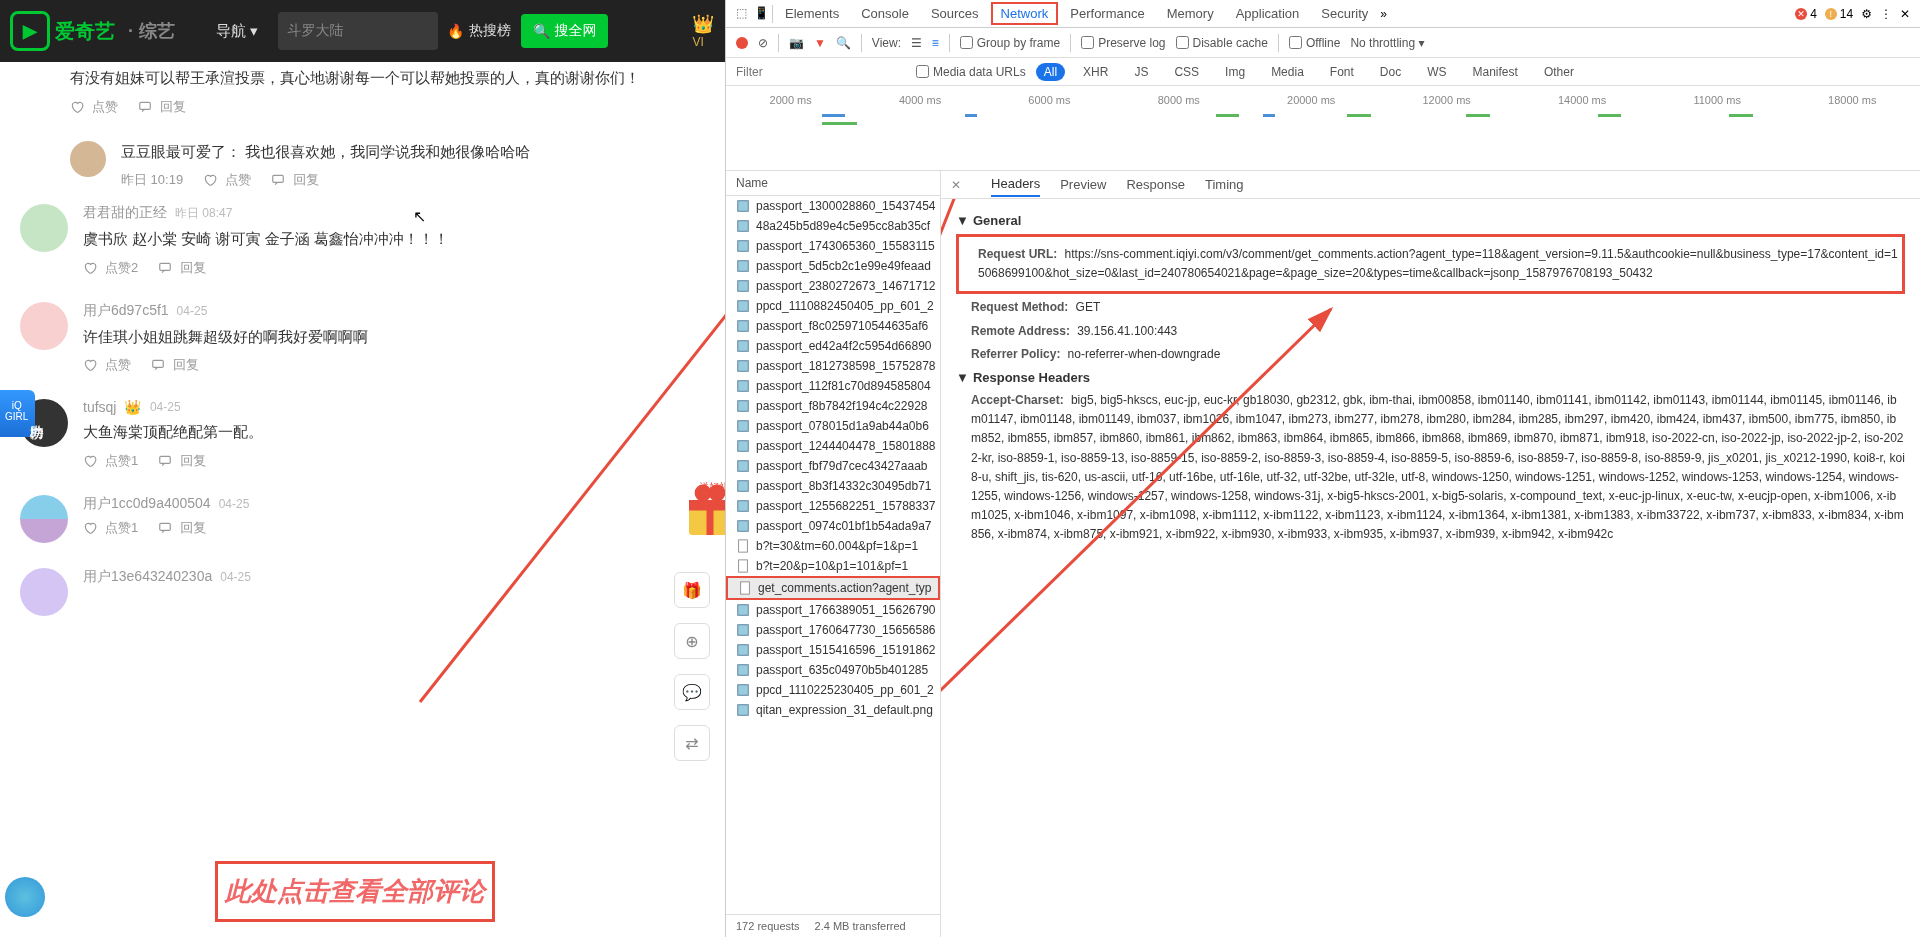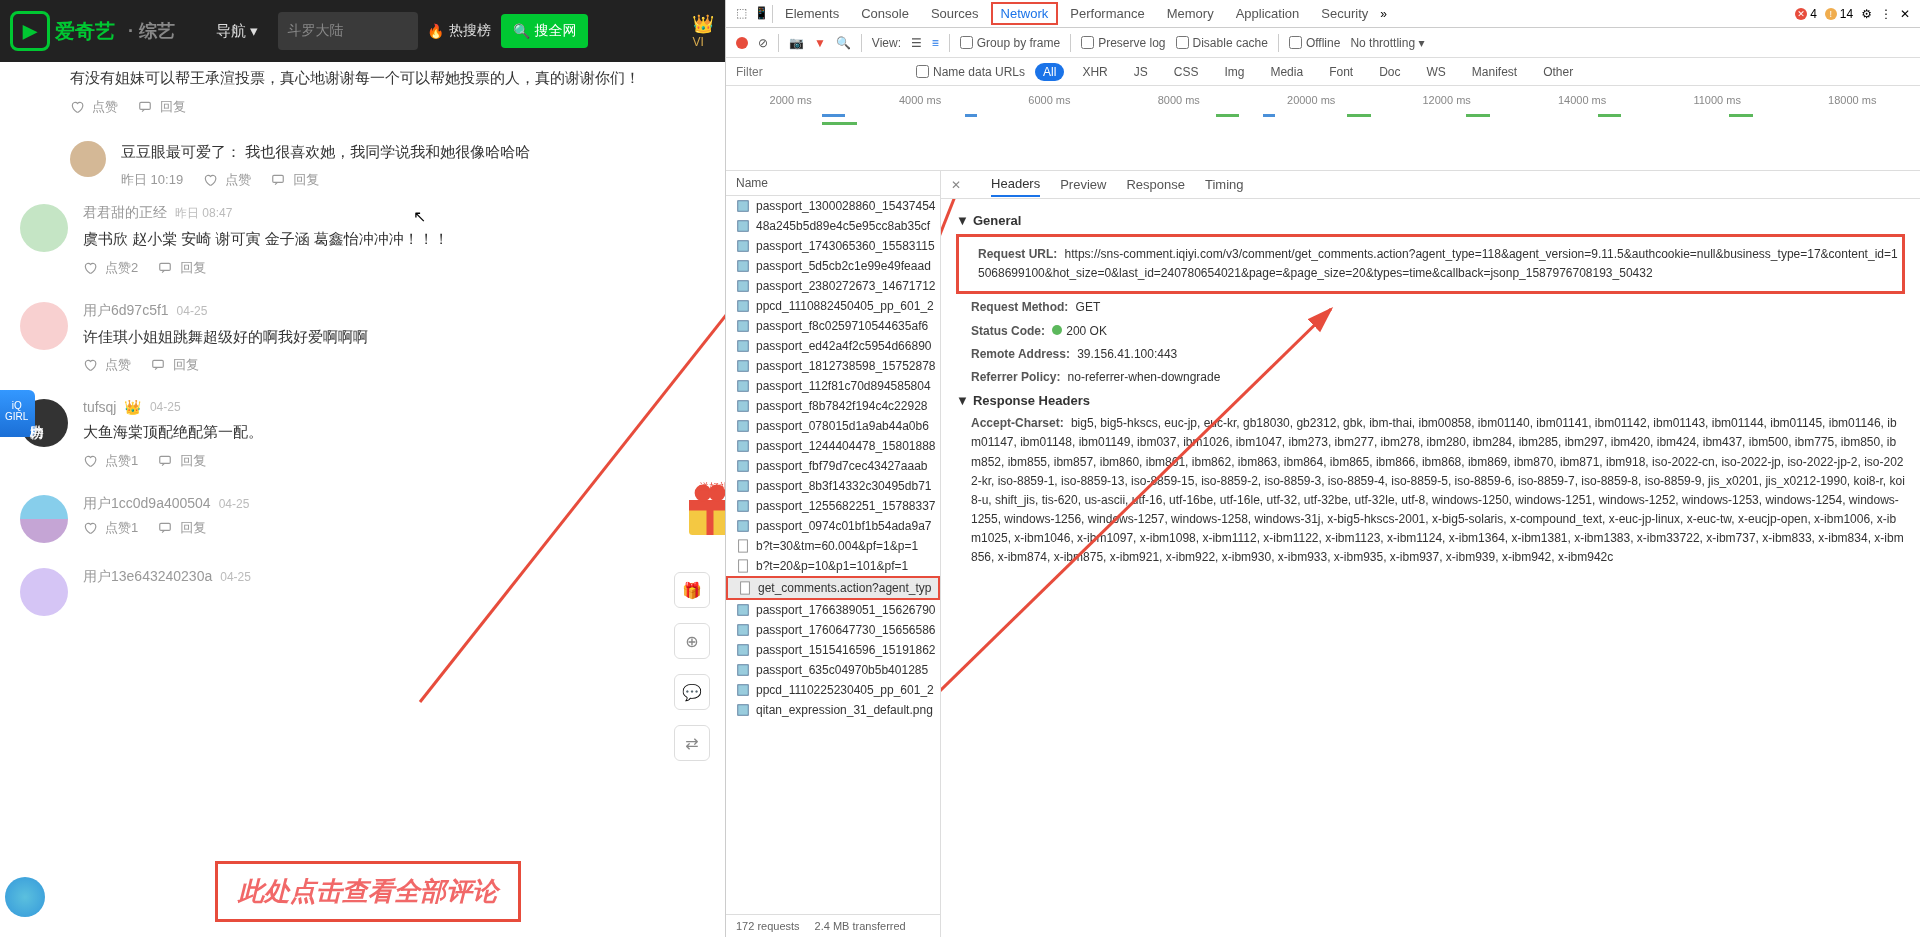--- a/index.html
+++ b/index.html
@@ -3,21 +3,21 @@
 <meta charset="utf-8">
 <style>
 *{margin:0;padding:0;box-sizing:border-box;font-family:-apple-system,BlinkMacSystemFont,"Segoe UI",Arial,sans-serif}
 body{display:flex;width:1920px;height:937px;overflow:hidden;background:#fff}
 .left{width:725px;background:#fff;position:relative;display:flex;flex-direction:column}
 .header-dark{background:#222;height:62px;display:flex;align-items:center;padding:0 10px;color:#fff}
 .logo{display:flex;align-items:center;gap:5px;color:#00c832;font-size:20px;font-weight:bold}
 .logo-icon{width:40px;height:40px;border:3px solid #00c832;border-radius:8px;display:flex;align-items:center;justify-content:center;color:#00c832;font-size:18px}
 .logo-cat{color:#888;margin-left:8px;font-size:18px}
 .nav-btn{margin-left:41px;color:#ddd;font-size:15px;display:flex;align-items:center;gap:4px}
-.search-box{margin-left:20px;background:#3a3a3a;border-radius:4px;display:flex;align-items:center;height:38px;padding:0 10px;width:140px;color:#888;font-size:14px}
+.search-box{margin-left:20px;background:#3a3a3a;border-radius:4px;display:flex;align-items:center;height:38px;padding:0 10px;width:160px;color:#888;font-size:14px}
 .hot-btn{margin-left:10px;color:#ddd;font-size:14px;display:flex;align-items:center;gap:4px}
 .search-all{margin-left:10px;background:#00c832;color:#fff;padding:8px 12px;border-radius:4px;font-size:14px;display:flex;align-items:center;gap:4px}
 .vip{margin-left:auto;color:#d4a84d;font-size:12px}
 .content{flex:1;overflow-y:auto;padding:5px 20px;position:relative}
 .comment{display:flex;gap:15px;margin-bottom:25px;position:relative}
 .avatar{width:48px;height:48px;border-radius:50%;flex-shrink:0;background:#ccc}
 .avatar.pink{background:#f8d0d0}
 .avatar.green{background:#c5e5c5}
 .avatar.dark{background:#333}
 .avatar.grass{background:linear-gradient(#87ceeb 50%,#c5a5d5 50%)}
@@ -29,21 +29,21 @@
 .cname .time{font-size:12px;color:#bbb}
 .subcomment{margin-left:50px;margin-bottom:15px}
 .heart{width:14px;height:14px}
 .reply-icon{width:14px;height:14px}
 .cursor{position:absolute;left:413px;top:145px;font-size:16px}
 .gift{position:absolute;right:-20px;top:410px;width:70px;height:70px}
 .side-float{position:fixed;left:0;top:390px;width:35px;background:linear-gradient(180deg,#3498ff,#1b6fd6);color:#fff;writing-mode:vertical-lr;text-align:center;padding:10px 5px;font-size:14px;border-radius:0 6px 6px 0;z-index:10}
 .float-icons{position:absolute;right:15px;top:510px;display:flex;flex-direction:column;gap:15px}
 .float-icon{width:36px;height:36px;border:1px solid #ddd;border-radius:6px;display:flex;align-items:center;justify-content:center;color:#888}
 .round-float{position:fixed;left:5px;bottom:20px;width:40px;height:40px;border-radius:50%;background:radial-gradient(#5bc0de,#3498db);z-index:10}
-.red-box{position:absolute;left:215px;bottom:15px;border:3px solid #e74c3c;padding:10px 20px;font-size:26px;color:#f16868;font-family:KaiTi,serif;font-style:italic;font-weight:bold;z-index:5}
+.red-box{position:absolute;left:215px;bottom:15px;border:3px solid #e74c3c;padding:10px 7px;font-size:26px;color:#f16868;font-family:KaiTi,serif;font-style:italic;font-weight:bold;z-index:5}
 .arrow{position:absolute;pointer-events:none;z-index:4}
 
 .right{width:1195px;border-left:1px solid #ccc;display:flex;flex-direction:column;font-size:12px}
 .tabs{display:flex;align-items:center;height:28px;border-bottom:1px solid #ccc;padding:0 10px;gap:2px}
 .tab{padding:4px 10px;color:#555;font-size:13px;cursor:pointer}
 .tab.active{color:#1a73e8}
 .tab.boxed{border:2px solid #e74c3c;padding:2px 8px}
 .tabs-right{margin-left:auto;display:flex;align-items:center;gap:8px}
 .warn-pill{display:flex;align-items:center;gap:3px;font-size:12px}
 .err-dot{width:12px;height:12px;border-radius:50%;background:#e74c3c;color:#fff;font-size:9px;display:flex;align-items:center;justify-content:center}
@@ -365,21 +365,21 @@
         <input type="checkbox" style="">
         <span>Offline</span>
       </label>
     <span><span>No throttling</span> ▾</span>
   </div>
 
   <div class="filters">
     <input class="filter-input" placeholder="Filter" style="">
     <label class="chk">
         <input type="checkbox" style="">
-        <span>Name data URLs</span>
+        <span>Media data URLs</span>
       </label>
     <span class="pill active">All</span>
     <span class="pill">XHR</span>
     <span class="pill">JS</span>
     <span class="pill">CSS</span>
     <span class="pill">Img</span>
     <span class="pill">Media</span>
     <span class="pill">Font</span>
     <span class="pill">Doc</span>
     <span class="pill">WS</span>
@@ -586,21 +586,20 @@
         <span class="dt-tab">Preview</span>
         <span class="dt-tab">Response</span>
         <span class="dt-tab">Timing</span>
       </div>
       <div class="dt-body">
         <div class="section-h">▼ <span>General</span></div>
         <div class="url-box">
         <div class="kv mono"><b>Request URL:</b> <span>https://sns-comment.iqiyi.com/v3/comment/get_comments.action?agent_type=118&amp;agent_version=9.11.5&amp;authcookie=null&amp;business_type=17&amp;content_id=15068699100&amp;hot_size=0&amp;last_id=240780654021&amp;page=&amp;page_size=20&amp;types=time&amp;callback=jsonp_1587976708193_50432</span></div>
         </div>
         <div class="kv mono"><b>Request Method:</b> <span>GET</span></div>
-        <div class="kv mono"><b>Status Code:</b> <span class="status-dot"></span><span>200 OK</span></div>
         <div class="kv mono"><b>Remote Address:</b> <span>39.156.41.100:443</span></div>
         <div class="kv mono"><b>Referrer Policy:</b> <span>no-referrer-when-downgrade</span></div>
         <div class="section-h">▼ <span>Response Headers</span></div>
         <div class="kv mono"><b>Accept-Charset:</b> <span>big5, big5-hkscs, euc-jp, euc-kr, gb18030, gb2312, gbk, ibm-thai, ibm00858, ibm01140, ibm01141, ibm01142, ibm01143, ibm01144, ibm01145, ibm01146, ibm01147, ibm01148, ibm01149, ibm037, ibm1026, ibm1047, ibm273, ibm277, ibm278, ibm280, ibm284, ibm285, ibm297, ibm420, ibm424, ibm437, ibm500, ibm775, ibm850, ibm852, ibm855, ibm857, ibm860, ibm861, ibm862, ibm863, ibm864, ibm865, ibm866, ibm868, ibm869, ibm870, ibm871, ibm918, iso-2022-cn, iso-2022-jp, iso-2022-jp-2, iso-2022-kr, iso-8859-1, iso-8859-13, iso-8859-15, iso-8859-2, iso-8859-3, iso-8859-4, iso-8859-5, iso-8859-6, iso-8859-7, iso-8859-8, iso-8859-9, jis_x0201, jis_x0212-1990, koi8-r, koi8-u, shift_jis, tis-620, us-ascii, utf-16, utf-16be, utf-16le, utf-32, utf-32be, utf-32le, utf-8, windows-1250, windows-1251, windows-1252, windows-1253, windows-1254, windows-1255, windows-1256, windows-1257, windows-1258, windows-31j, x-big5-hkscs-2001, x-big5-solaris, x-compound_text, x-euc-jp-linux, x-euc-tw, x-eucjp-open, x-ibm1006, x-ibm1025, x-ibm1046, x-ibm1097, x-ibm1098, x-ibm1112, x-ibm1122, x-ibm1123, x-ibm1124, x-ibm1364, x-ibm1381, x-ibm1383, x-ibm33722, x-ibm737, x-ibm833, x-ibm834, x-ibm856, x-ibm874, x-ibm875, x-ibm921, x-ibm922, x-ibm930, x-ibm933, x-ibm935, x-ibm937, x-ibm939, x-ibm942, x-ibm942c</span></div>
 
         <svg class="arrow" style="position:absolute;left:-200px;top:-180px;width:300px;height:720px">
           <line x1="0" y1="720" x2="280" y2="10" stroke="#e74c3c" stroke-width="3" marker-end="url(#ah1)"></line>
         </svg>
         <svg class="arrow" style="position:absolute;left:-40px;top:100px;width:440px;height:430px">
           <line x1="0" y1="430" x2="430" y2="10" stroke="#e74c3c" stroke-width="3" marker-end="url(#ah1)"></line>

